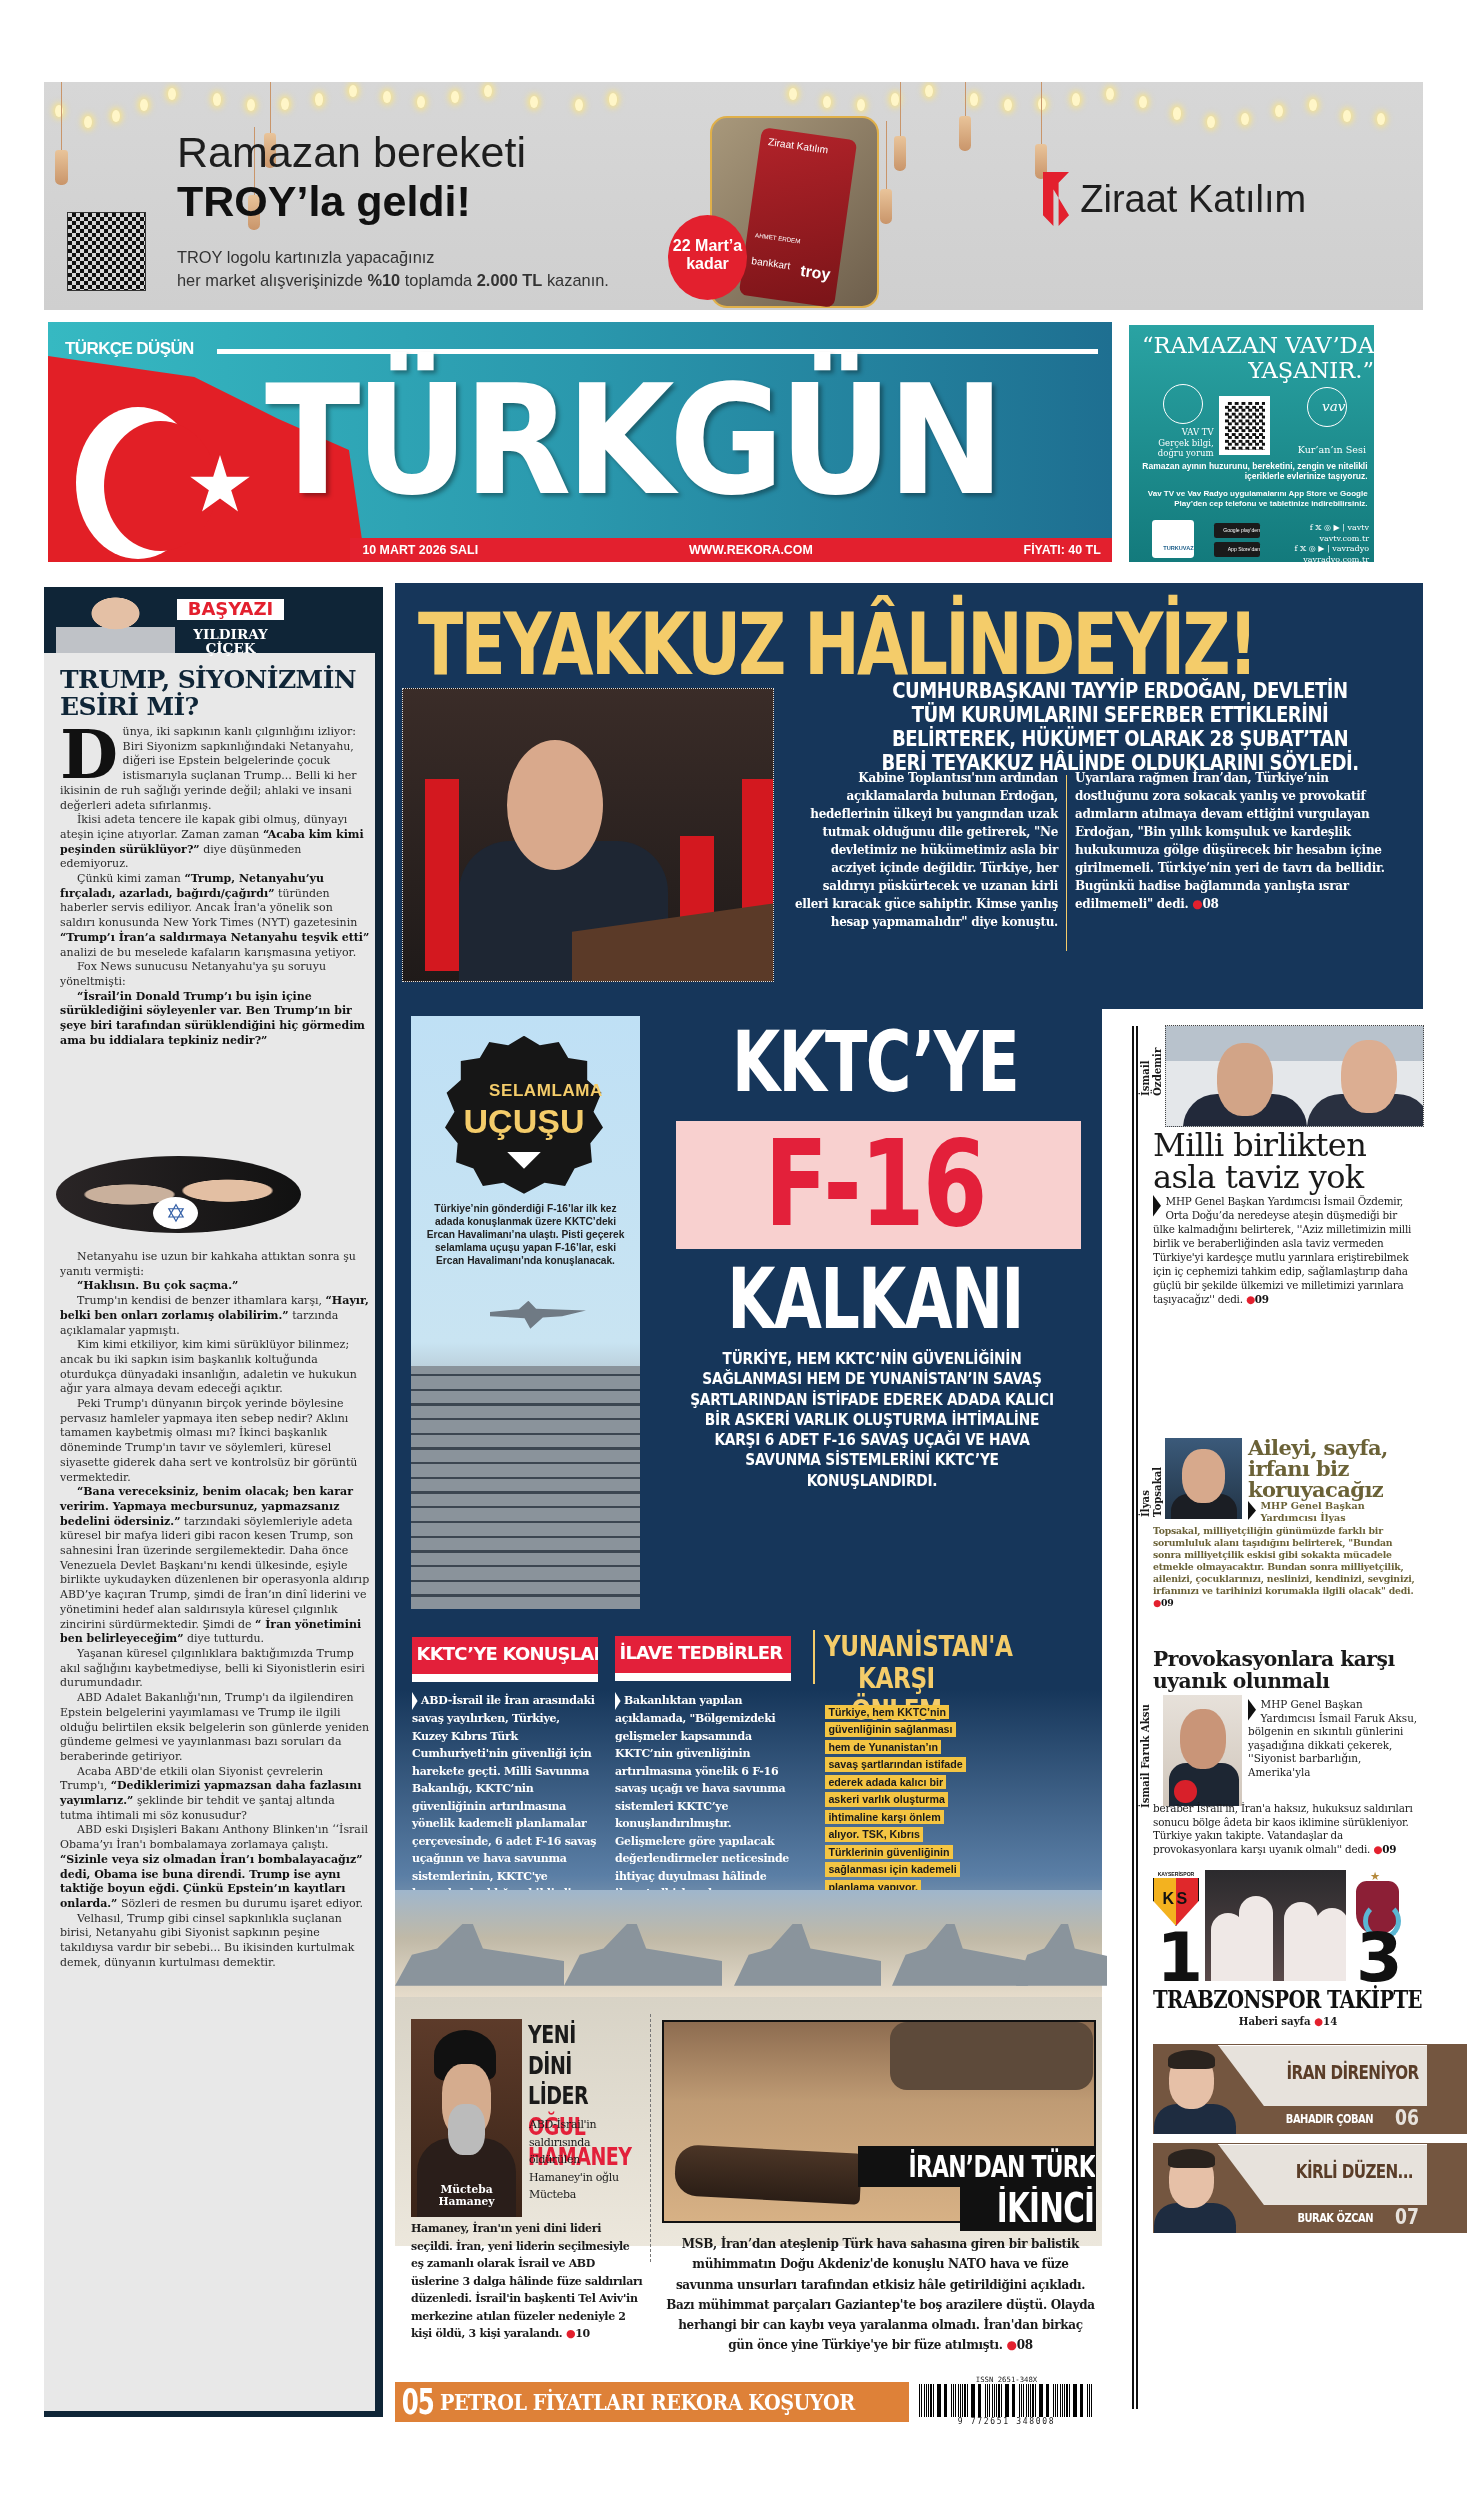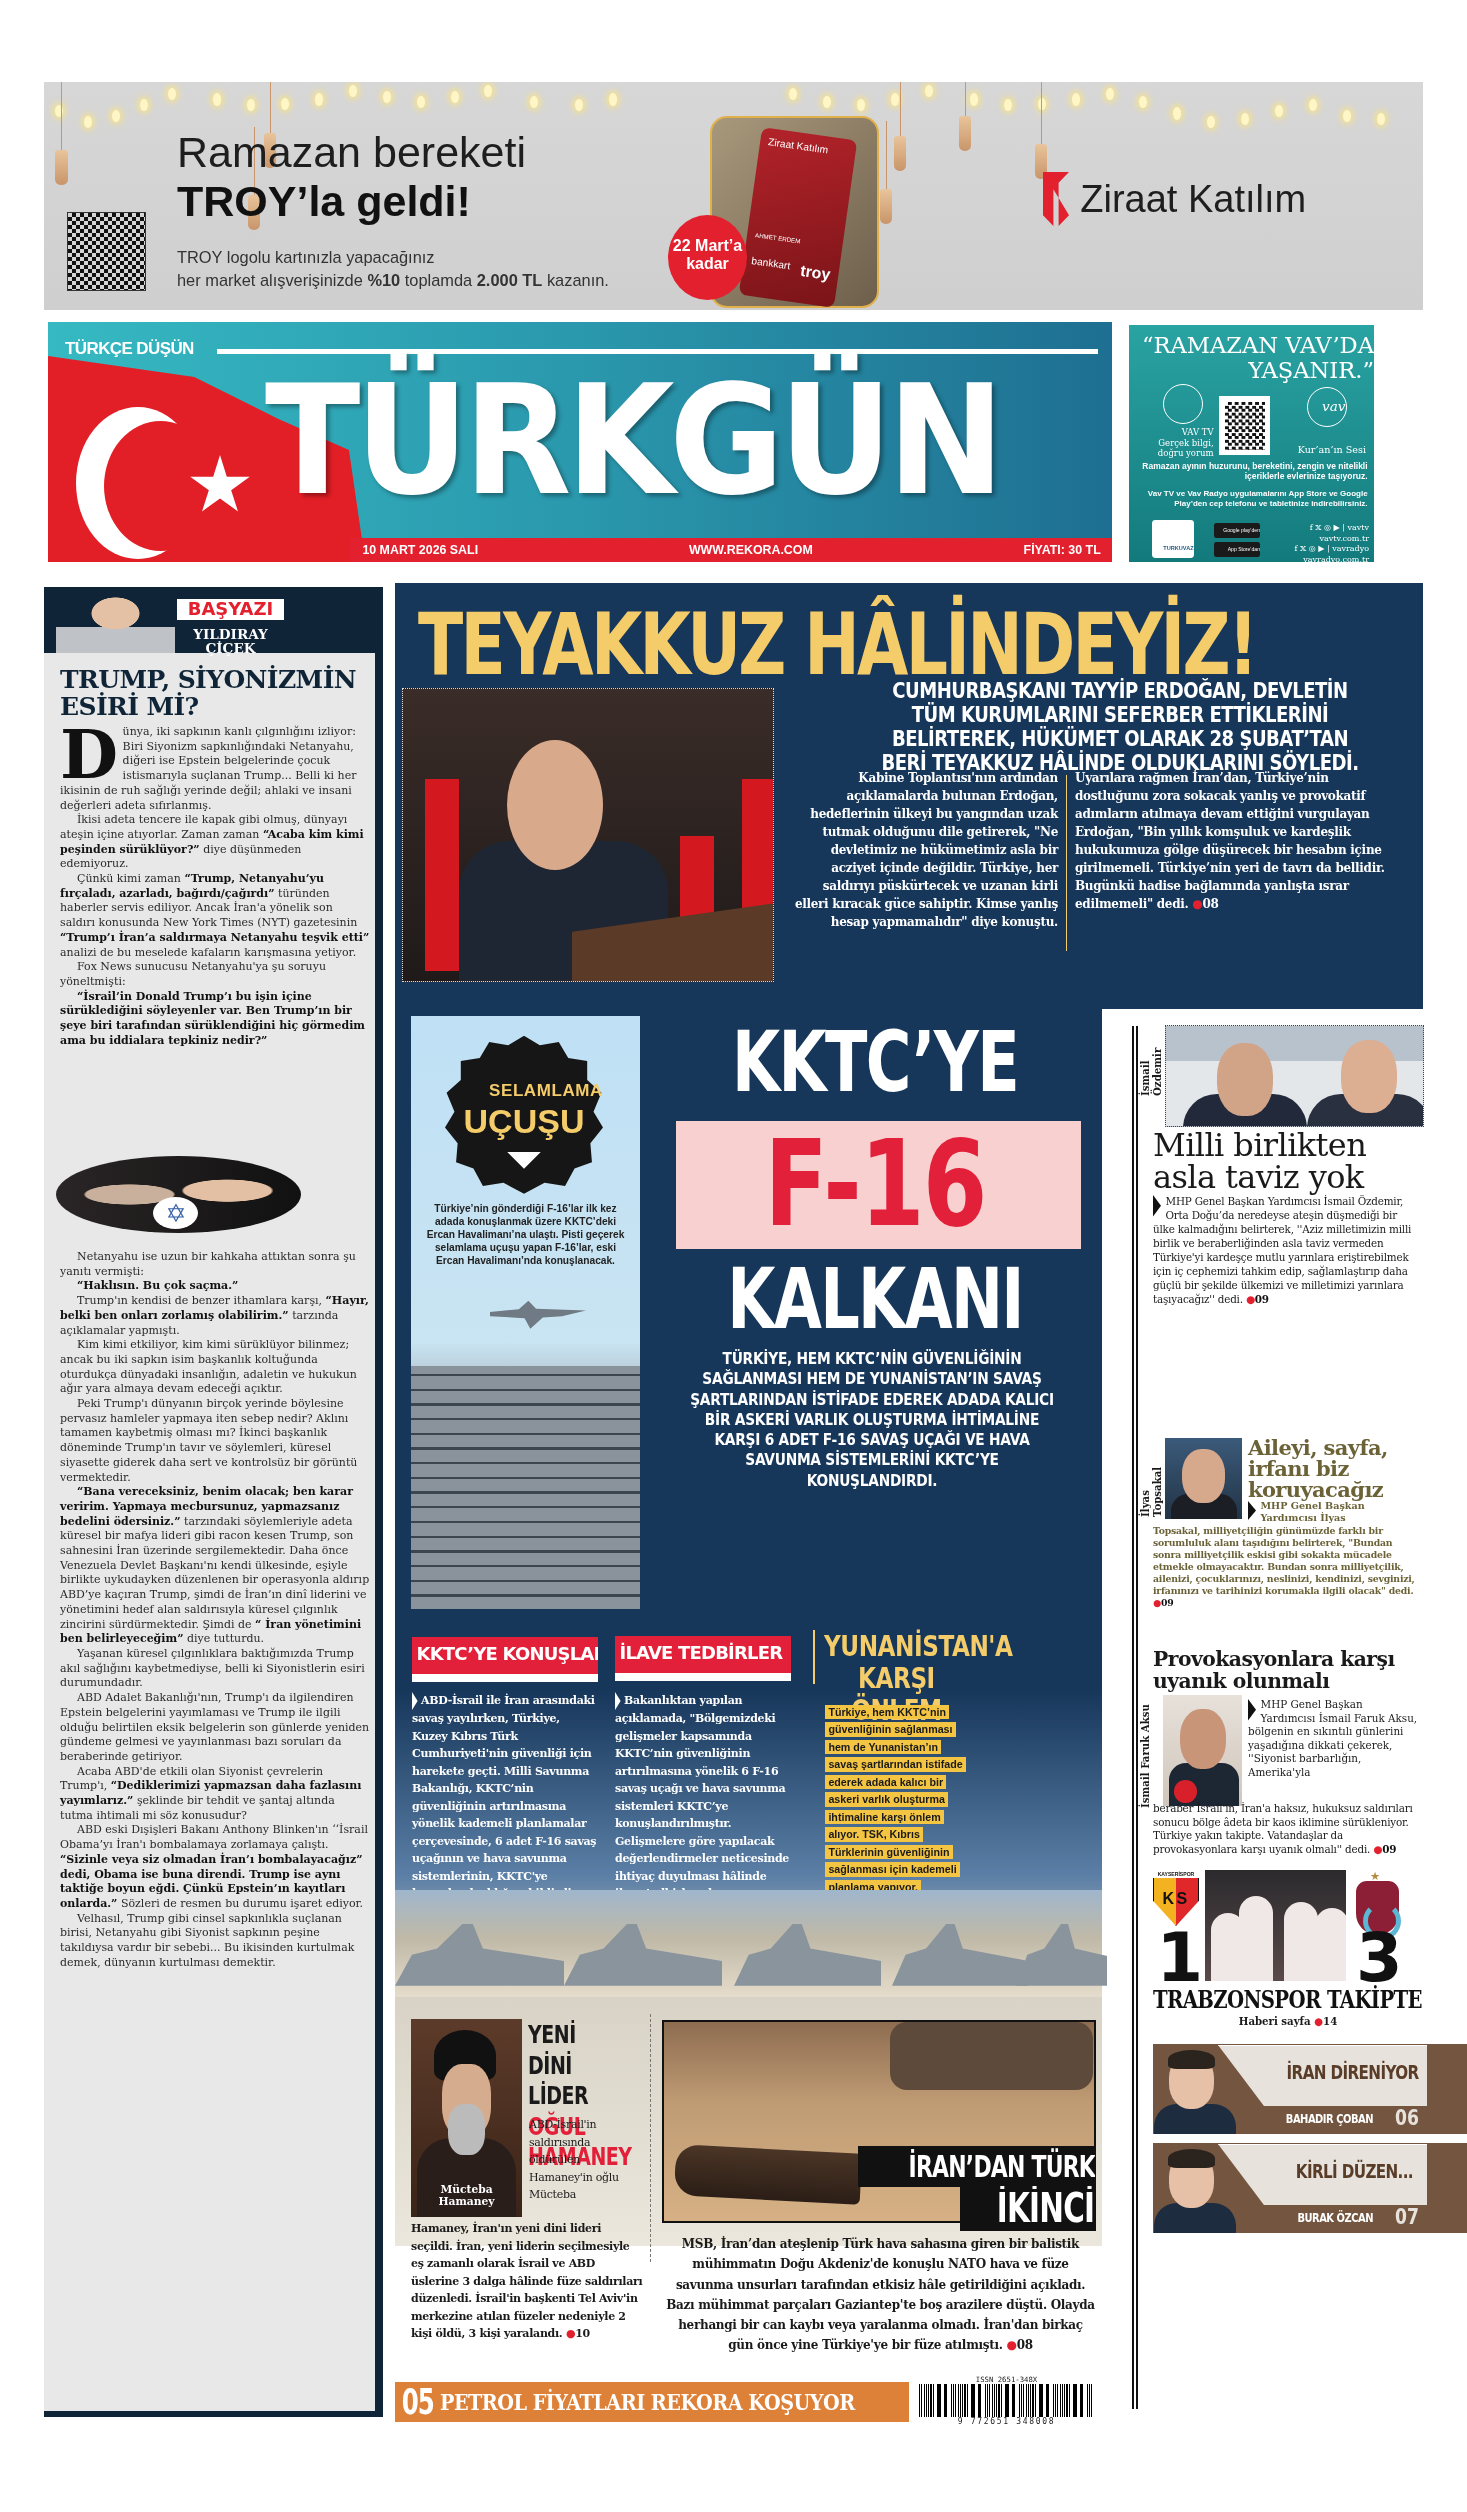--- a/index.html
+++ b/index.html
@@ -271,21 +271,21 @@
   <div id="flag" class="abs">
       <span class="crescent"></span>
       <span class="star"></span>
     </div>
   <div id="slogan" class="abs">TÜRKÇE DÜŞÜN</div>
   <div id="slogan-rule" class="abs"></div>
   <div id="logo" class="abs">TÜRKGÜN</div>
   <div id="date-bar" class="abs">
     <span>10 MART 2026 SALI</span>
     <span>WWW.REKORA.COM</span>
-    <span>FİYATI: 30 TL</span>
+    <span>FİYATI: 40 TL</span>
   </div>
 </div>
 
 <div id="vav-ad" class="abs">
   <div id="vav-title" class="abs">“RAMAZAN VAV’DA YAŞANIR.”</div>
   <div id="vav-left" class="abs">
     <div class="logo"></div>
     <div>VAV TV</div>
     <div>Gerçek bilgi, doğru yorum</div>
   </div>

